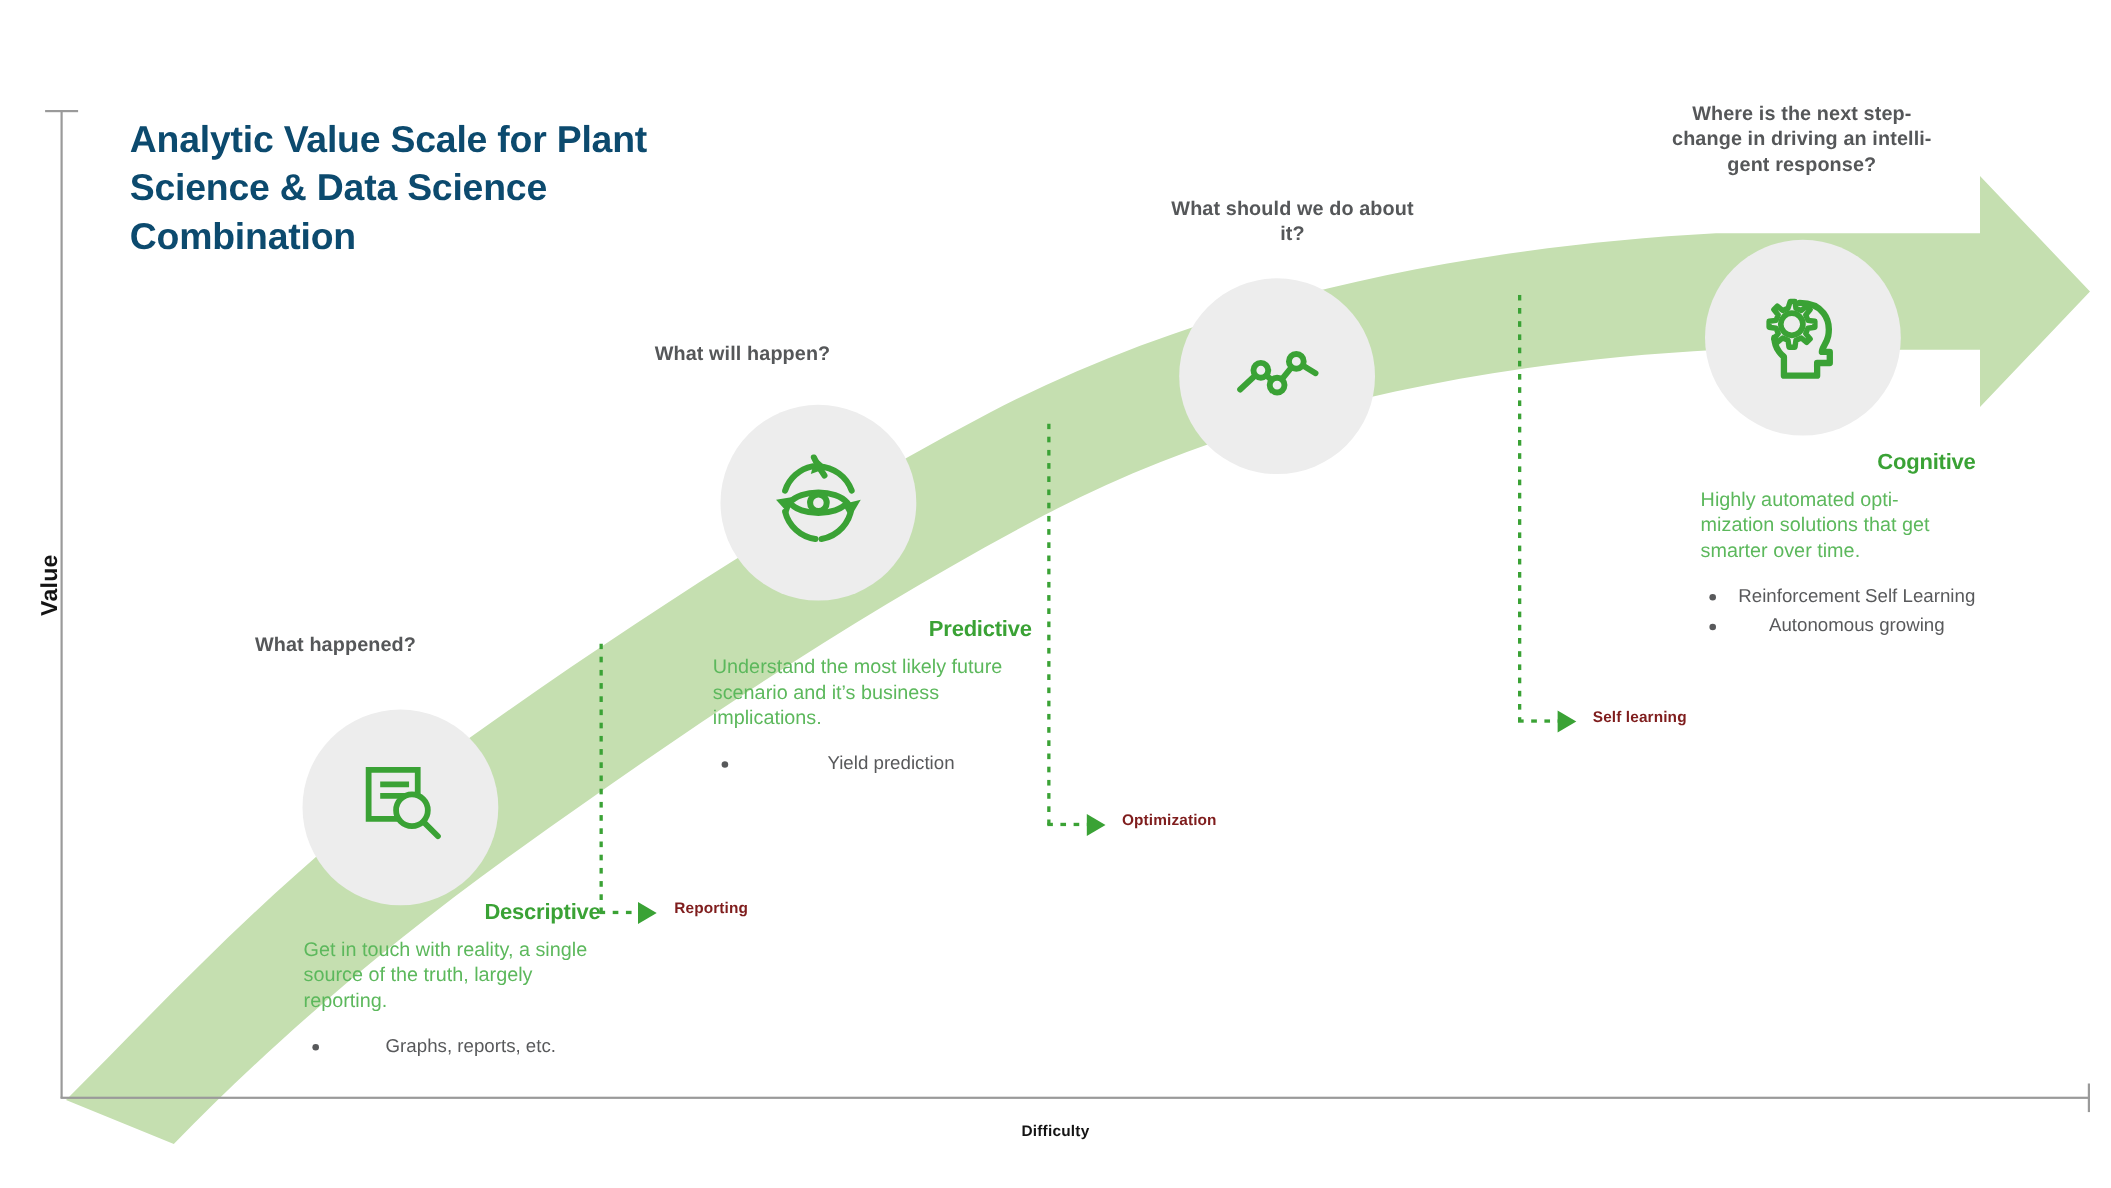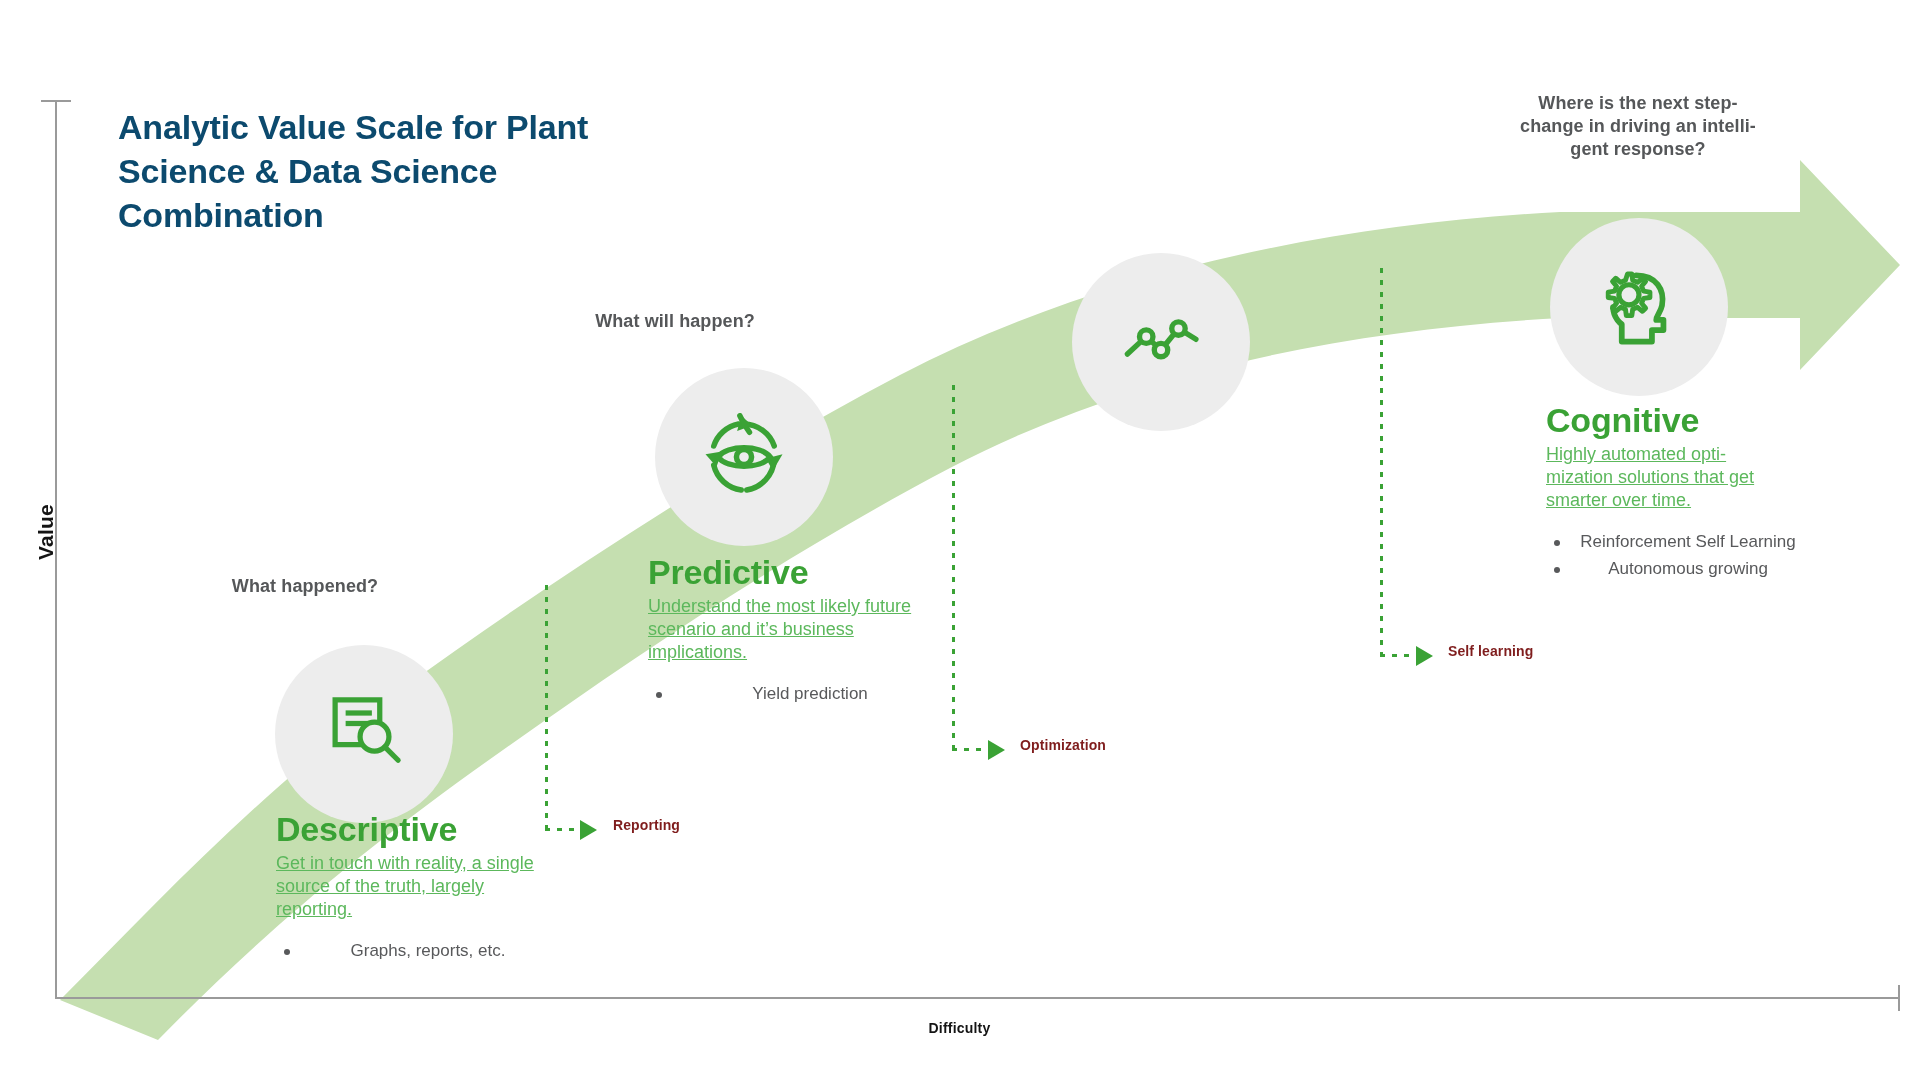--- a/index.html
+++ b/index.html
@@ -44,25 +44,25 @@
 
   
   .question{
     position:absolute;text-align:center;color:#555759;
     font-size:18px;font-weight:bold;line-height:23px;letter-spacing:.1px;
   }
 
   
   .stage-block{position:absolute;}
   .stage-title{
-    font-size:34px;font-weight:bold;color:#3aa235;letter-spacing:-.2px;
-    margin:0 0 6px 0;line-height:34px;
+    font-size:20px;font-weight:bold;color:#3aa235;letter-spacing:-.2px;
+    margin:0 0 6px 0;line-height:34px;text-align:right;
   }
   .stage-desc{
-    font-size:18px;line-height:23px;color:#5cb85c;margin:0;text-decoration:underline;
+    font-size:18px;line-height:23px;color:#5cb85c;margin:0;
   }
   .stage-list{list-style:none;margin:18px 0 0 0;padding:0;}
   .stage-list li{
     position:relative;padding-left:34px;margin-bottom:3px;
     font-size:17px;line-height:24px;color:#58595b;text-align:center;
   }
   .stage-list li:before{
     content:"";position:absolute;left:8px;top:10px;
     width:6px;height:6px;border-radius:50%;background:#58595b;
   }
@@ -166,20 +166,21 @@
     <ul class="stage-list">
       <li>Yield prediction</li>
     </ul>
   </div>
 
   <div class="dots-v" style="left:952px;top:385px;height:365px;"></div>
   <div class="dots-h" style="left:952px;top:748px;width:38px;"></div>
   <div class="arrow-head" style="left:988px;top:740px;"></div>
   <div class="connector-label" style="left:1020px;top:737px;">Optimization</div>
 
+  <div class="question" style="left:1055px;top:178px;width:240px;">What should we do about it?</div>
 
   <div class="circle" style="left:1072px;top:253px;width:178px;height:178px;">
     <svg width="86" height="86" viewBox="0 0 64 64" aria-hidden="true">
       <polyline points="7,41 21,28 32,38 45,22 58,30" fill="none" stroke="#3aa235" stroke-width="4" stroke-linecap="round" stroke-linejoin="round"></polyline>
       <circle cx="21" cy="28" r="5" fill="#ededed" stroke="#3aa235" stroke-width="4"></circle>
       <circle cx="32" cy="38" r="5" fill="#ededed" stroke="#3aa235" stroke-width="4"></circle>
       <circle cx="45" cy="22" r="5" fill="#ededed" stroke="#3aa235" stroke-width="4"></circle>
     </svg>
   </div>
 

